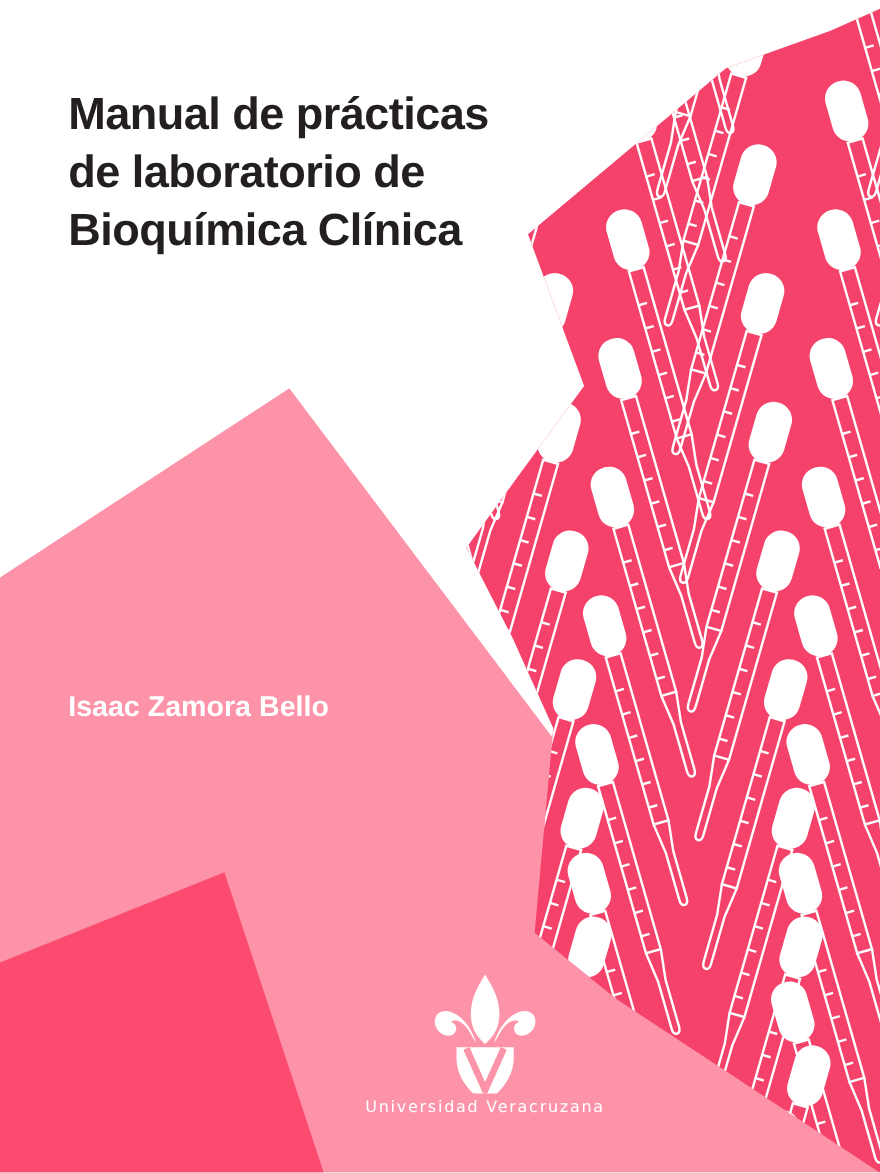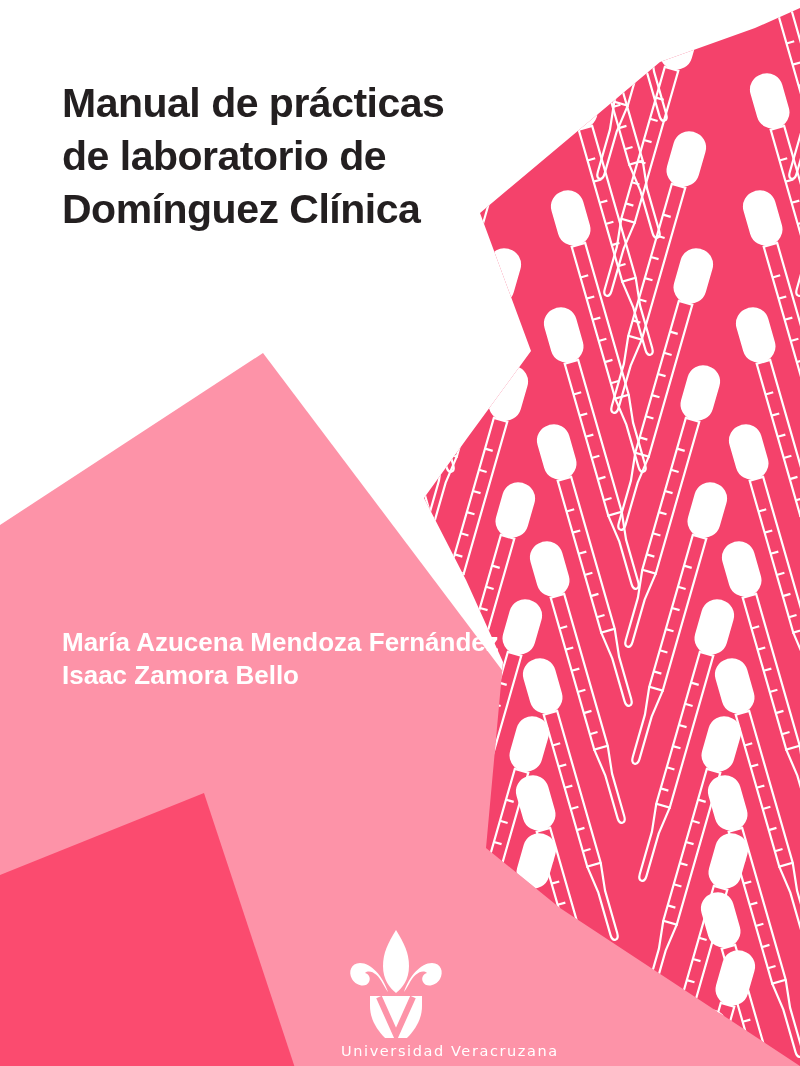--- a/index.html
+++ b/index.html
@@ -25,22 +25,22 @@
     color:var(--title-text,#231F20);
     white-space:pre-line;
   }
   .authors{
     position:absolute;left:62px;top:628px;
     display:flex;flex-direction:column;gap:5px;
     color:#ffffff;
     font-size:26px;line-height:28px;font-weight:700;
   }
   .uv-logo{
-    position:absolute;left:341px;top:928px;width:200px;height:135px;
-    display:flex;flex-direction:column;
+    position:absolute;left:341px;top:884px;width:200px;height:135px;
+    display:flex;flex-direction:column;align-items:center;
   }
   .uv-mark{display:block;}
   .uv-fill{fill:#ffffff;}
   .uv-vgroove{fill:none;stroke:var(--light-pink,#FD93A8);stroke-width:6;}
   .uv-wordmark{
     margin-top:5px;
     color:#ffffff;
     font-family:"DejaVu Sans", sans-serif;
     font-size:14.5px;font-weight:400;letter-spacing:1.6px;
     white-space:nowrap;
@@ -135,24 +135,23 @@
         <use href="#dropper" transform="translate(914,600) rotate(16)"></use>
         <use href="#dropper" transform="translate(921,717) rotate(16)"></use>
         <use href="#dropper" transform="translate(928,834) rotate(16)"></use>
         <use href="#dropper" transform="translate(935,951) rotate(16)"></use>
         <use href="#dropper" transform="translate(942,1068) rotate(16)"></use>
       </g>
   </svg>
 
   <h1 class="book-title">Manual de prácticas
 de laboratorio de
-Domínguez Clínica</h1>
+Bioquímica Clínica</h1>
 
   <div class="authors">
-    <span>María Azucena Mendoza Fernández</span>
     <span>Isaac Zamora Bello</span>
   </div>
 
   <div class="uv-logo">
     <svg class="uv-mark" width="110" height="110" viewBox="-55 -66 110 110" aria-hidden="true">
 
       <path class="uv-fill" d="M0,-64 C8,-51 13,-41 13,-28 C13,-14 6,-6 0,-1 C-6,-6 -13,-14 -13,-28 C-13,-41 -8,-51 0,-64 Z"></path>
 
       <path class="uv-fill" d="M-8,-2 C-13,-18 -25,-31 -36,-31 C-45,-31 -48,-22 -44,-15 C-40,-8 -30,-6 -27,-12 C-25,-16 -27,-20 -31,-21 C-26,-25 -18,-20 -13,-10 C-10,-5 -9,-3 -8,-2 Z"></path>
 

